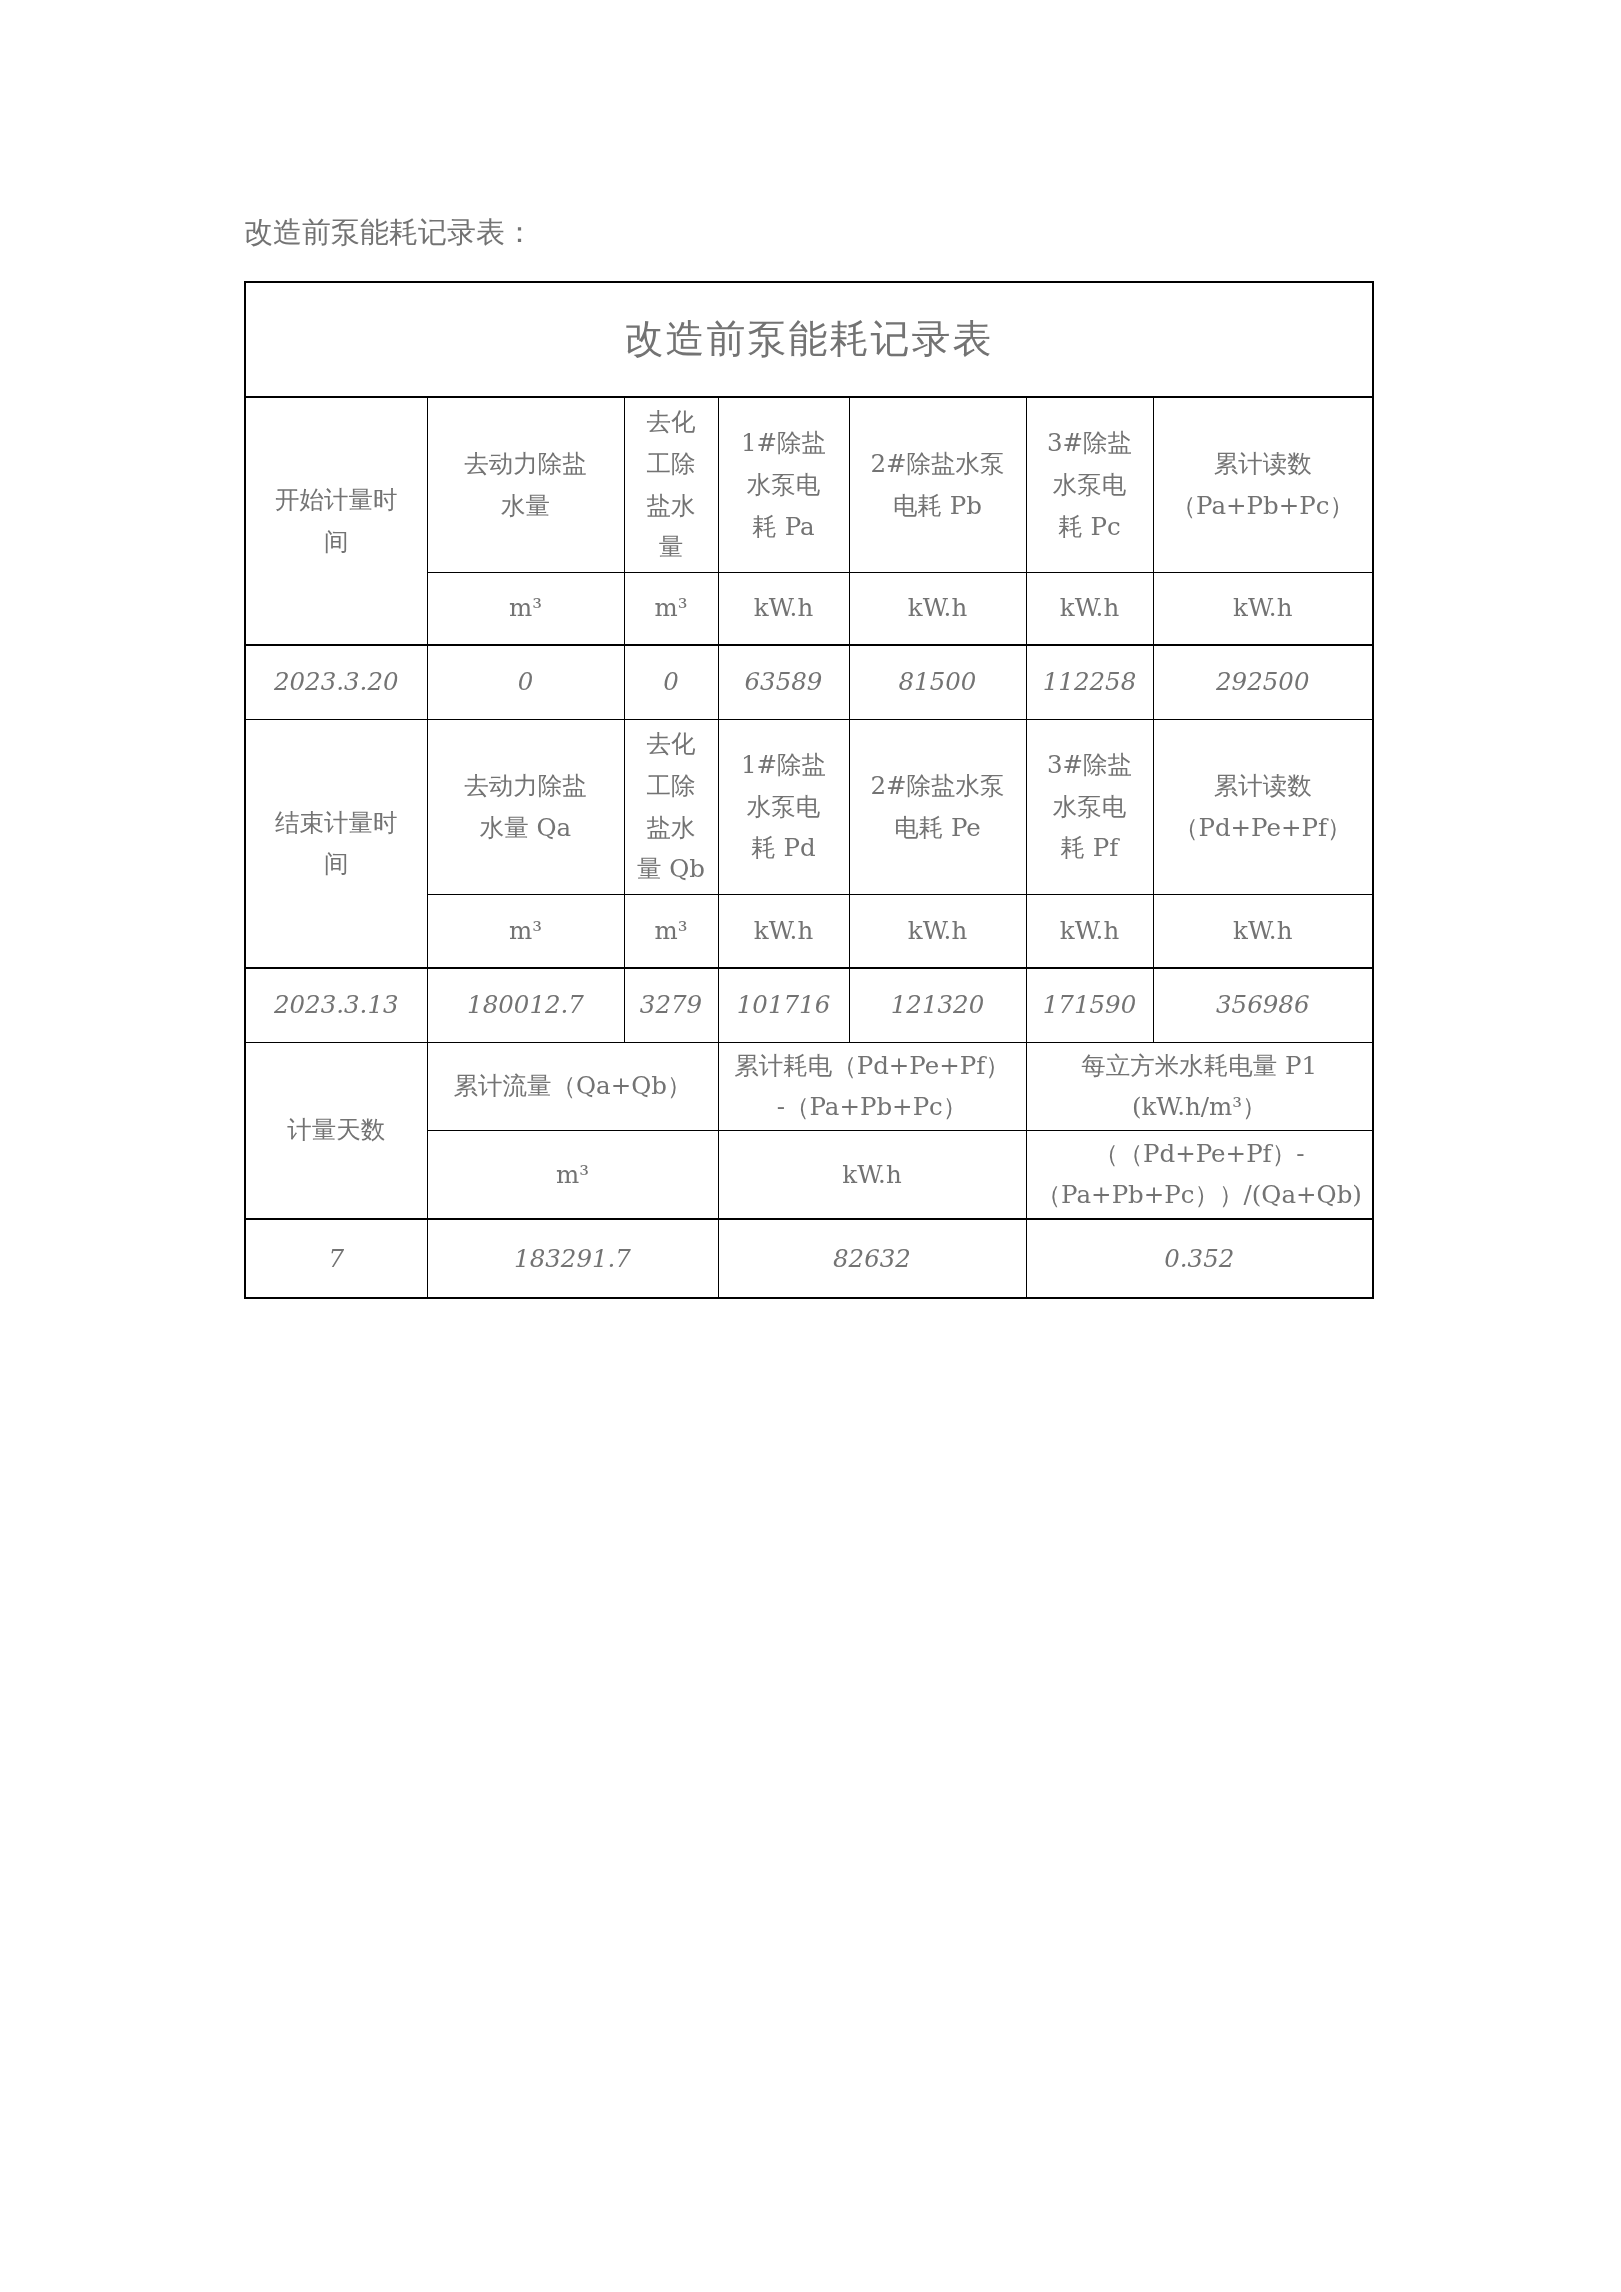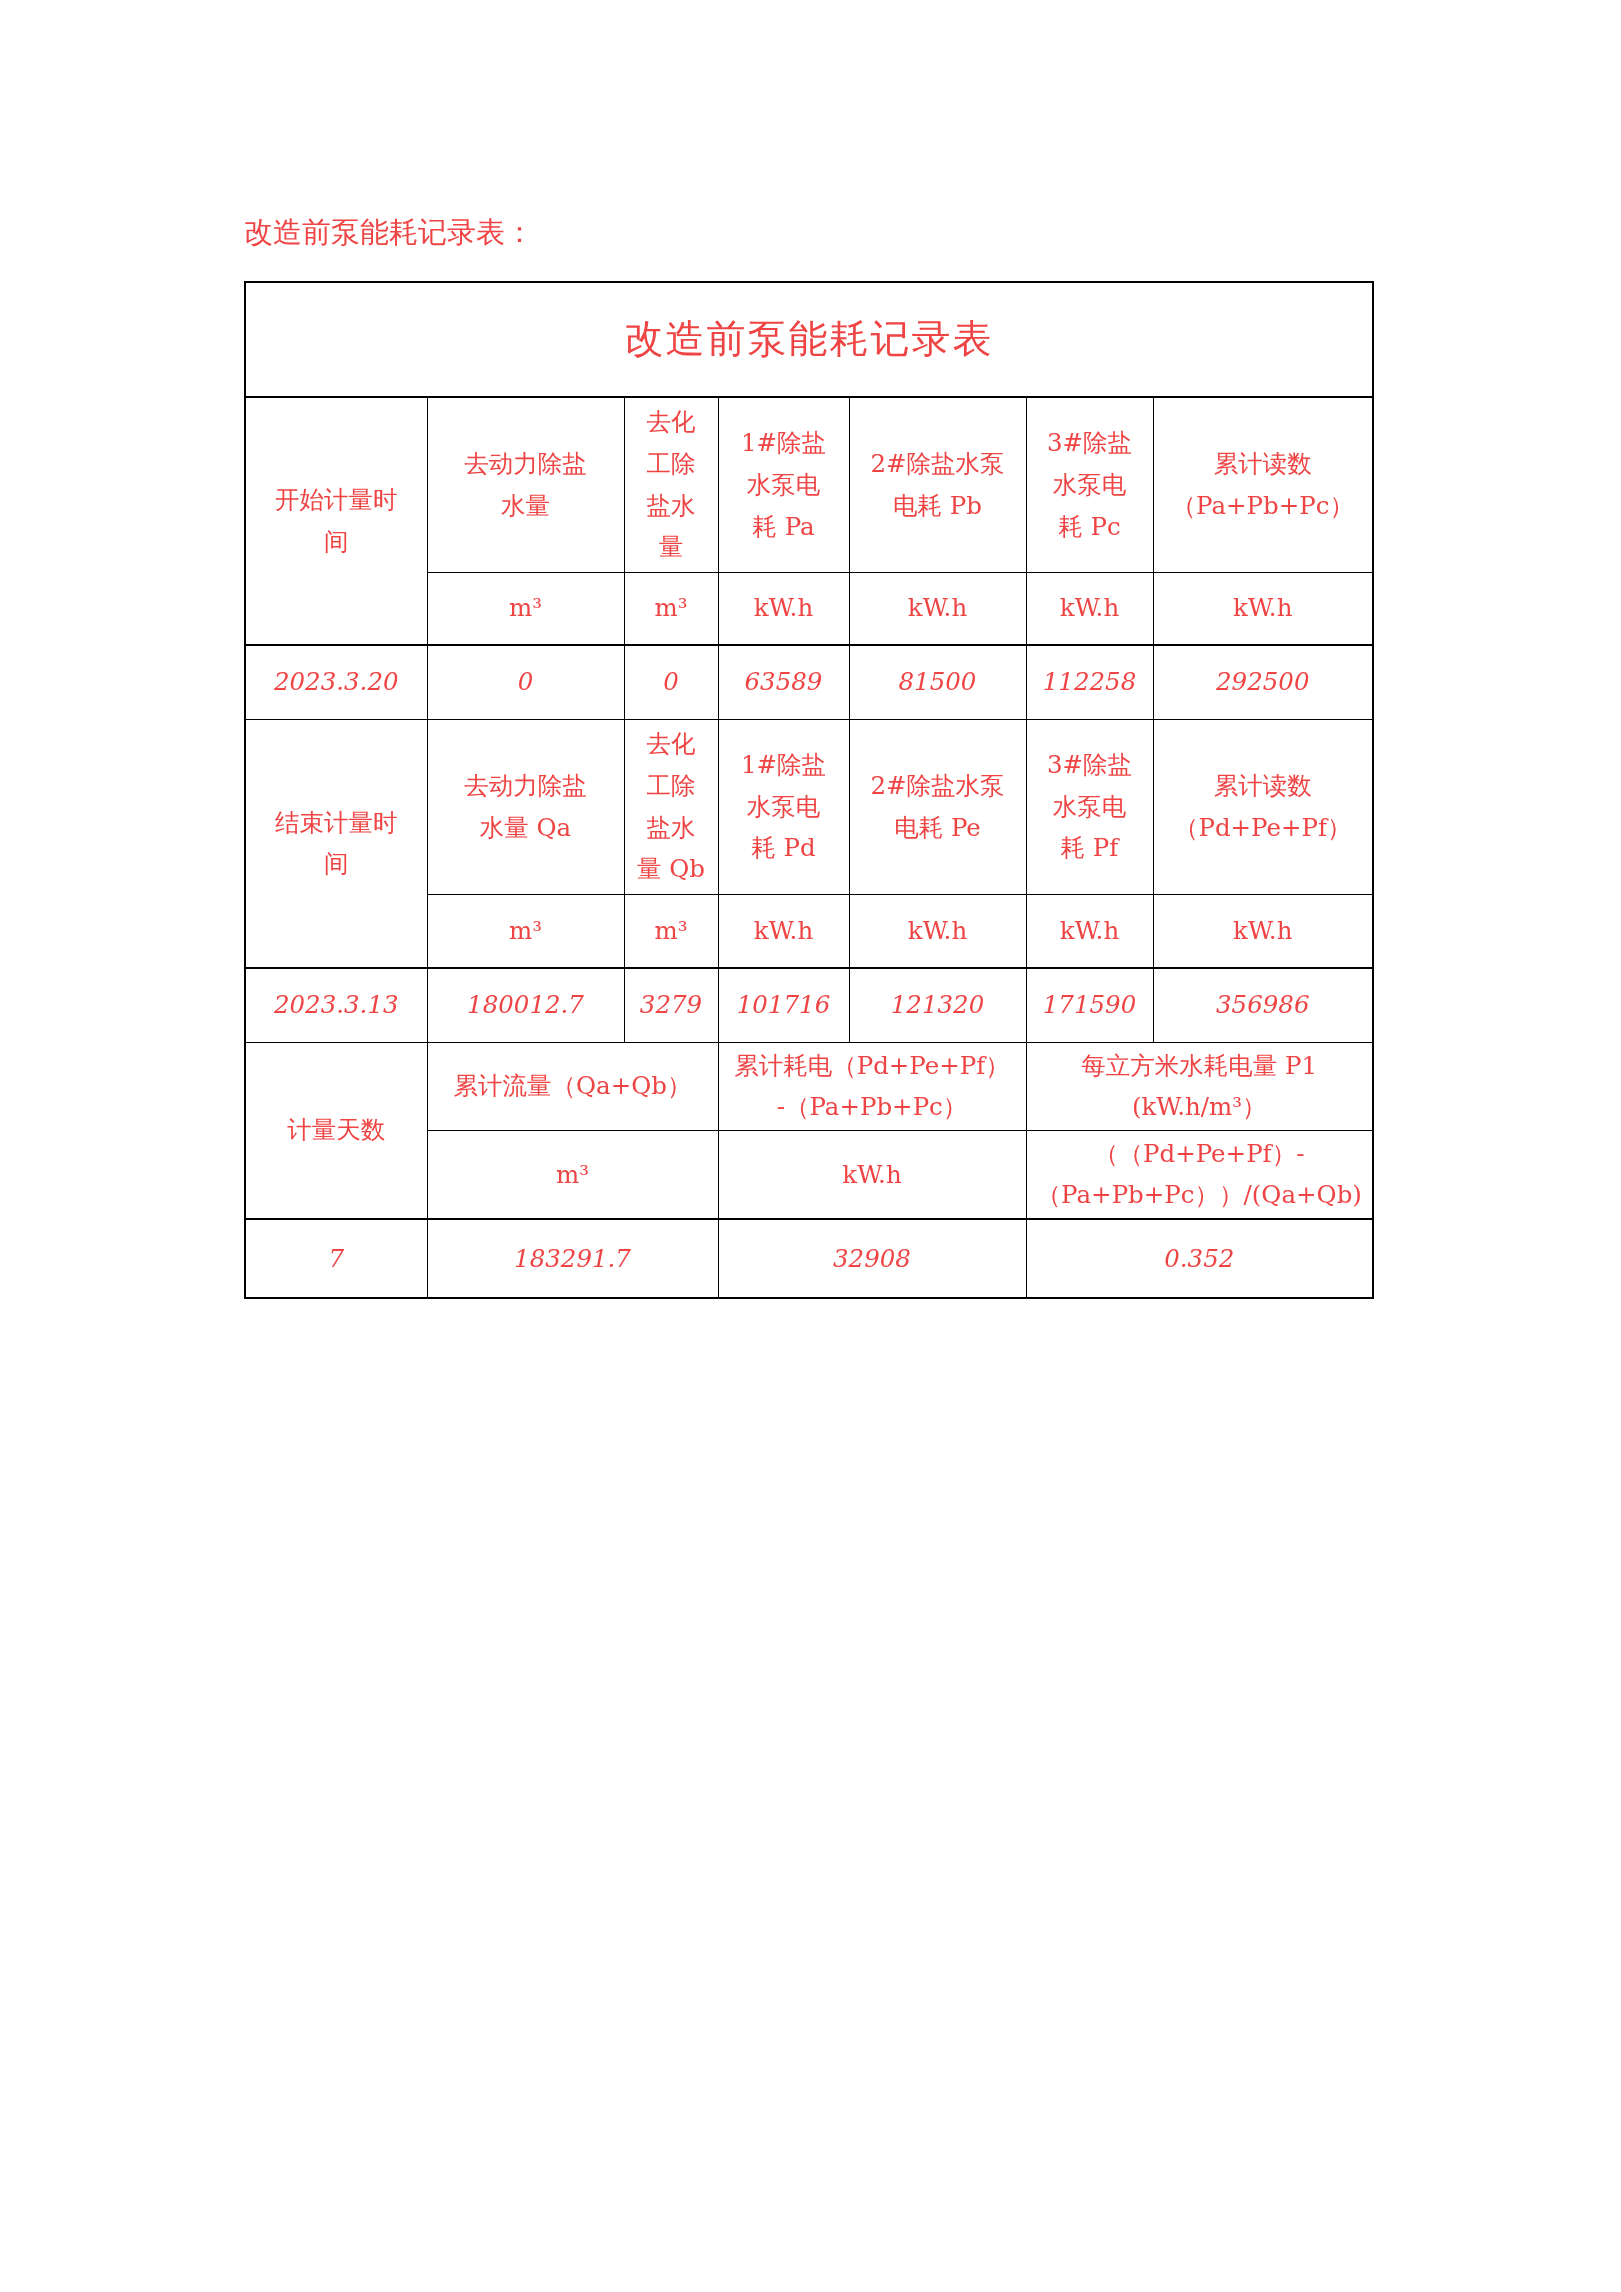--- a/index.html
+++ b/index.html
@@ -2,21 +2,21 @@
 <html><head>
 <meta charset="utf-8">
 <style>
   html, body { margin: 0; padding: 0; }
   .page {
     position: relative;
     width: 1621px;
     height: 2293px;
     background: #ffffff;
     font-family: "DejaVu Serif", "Liberation Serif", serif;
-    color: #ef4444;
+    color: #737373;
     overflow: hidden;
   }
   .doc-heading {
     position: absolute;
     left: 244px;
     top: 215px;
     font-size: 29px;
     line-height: 1.2;
     white-space: nowrap;
   }
@@ -162,20 +162,20 @@
     <tr style="height:85px">
       <td colspan="2">m³</td>
       <td colspan="2">kW.h</td>
       <td colspan="2">（（Pd+Pe+Pf）-
 （Pa+Pb+Pc））/(Qa+Qb)</td>
     </tr>
 
     <tr class="heavy" style="height:79px">
       <td>7</td>
       <td colspan="2">183291.7</td>
-      <td colspan="2">32908</td>
+      <td colspan="2">82632</td>
       <td colspan="2">0.352</td>
     </tr>
   </tbody>
     </table>
 
 </div>
 
 
 </body></html>

